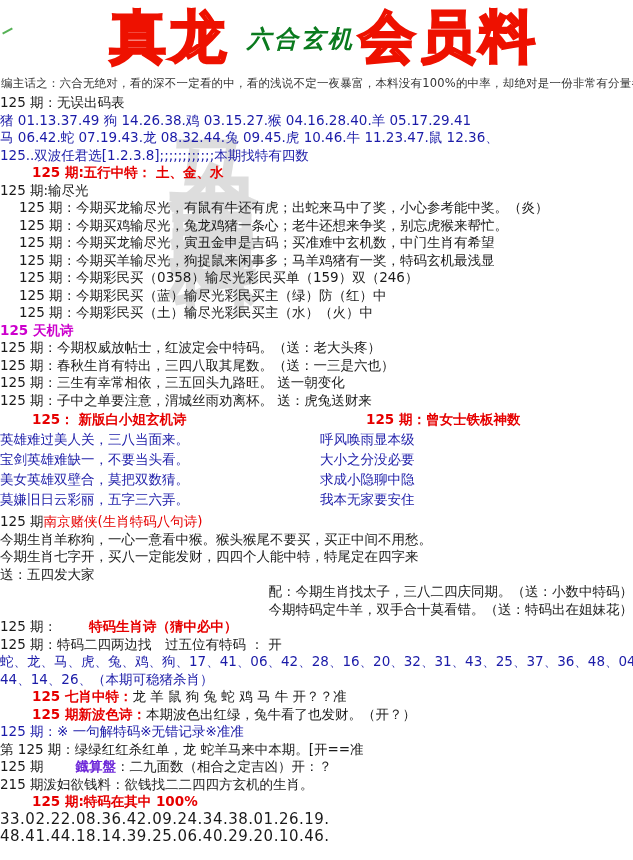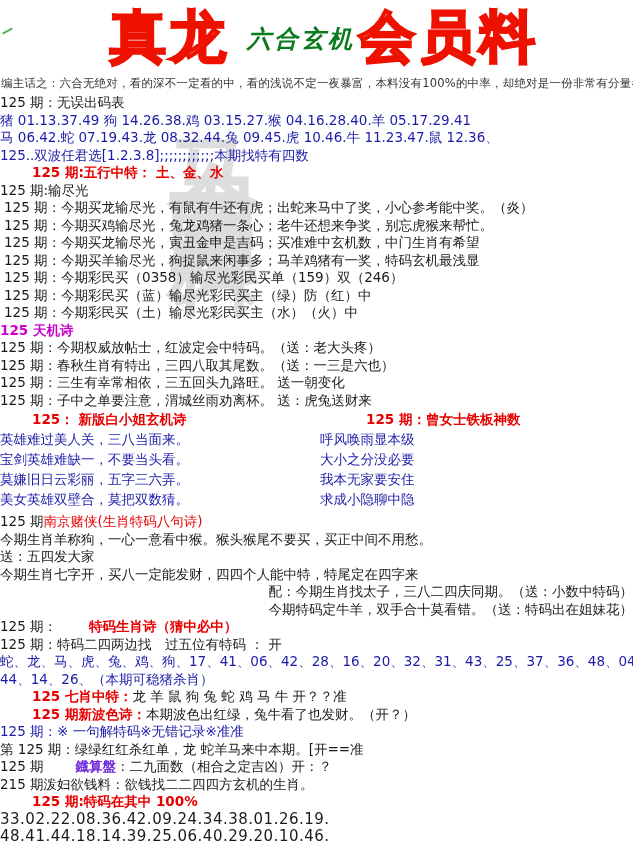--- a/index.html
+++ b/index.html
@@ -63,21 +63,21 @@
     letter-spacing:.2px;
     white-space:nowrap;
     margin:2px 0 3px 1px;
   }
   .ln{white-space:nowrap;}
   .blue{color:#1b1ba8;}
   .red{color:#e60000;}
   .magenta{color:#cc00cc;font-weight:700;}
   .purple{color:#6d28d9;}
   .b{font-weight:700;margin-left:32px;}
-  .ind1{padding-left:4px;}
+  .ind1{padding-left:19px;}
   .ind2{padding-left:76px;text-align:right;}
   .ind3{}
   .bignum{font-size:15px;letter-spacing:.5px;}
   
   .twocol .row{white-space:nowrap;line-height:20px;}
   .tc-left{display:inline-block;width:302px;}
   .tc-right-pad{padding-left:18px;}
   .gap4{height:4px;}
   .artifact{
     position:absolute;left:2px;top:30px;width:11px;height:0;
@@ -125,35 +125,35 @@
       <div class="row">
         <span class="tc-left red b">125：  新版白小姐玄机诗</span><span class="red b">125 期：曾女士铁板神数</span>
       </div>
       <div class="row">
         <span class="tc-left blue">英雄难过美人关，三八当面来。</span><span class="blue tc-right-pad">呼风唤雨显本级</span>
       </div>
       <div class="row">
         <span class="tc-left blue">宝剑英雄难缺一，不要当头看。</span><span class="blue tc-right-pad">大小之分没必要</span>
       </div>
       <div class="row">
-        <span class="tc-left blue">莫嫌旧日云彩丽，五字三六弄。</span><span class="blue tc-right-pad">我本无家要安住</span>
+        <span class="tc-left blue">美女英雄双壁合，莫把双数猜。</span><span class="blue tc-right-pad">求成小隐聊中隐</span>
       </div>
       <div class="row">
-        <span class="tc-left blue">美女英雄双壁合，莫把双数猜。</span><span class="blue tc-right-pad">求成小隐聊中隐</span>
+        <span class="tc-left blue">莫嫌旧日云彩丽，五字三六弄。</span><span class="blue tc-right-pad">我本无家要安住</span>
       </div>
     </div>
 
     <div class="gap4"></div>
 
     <div class="ln">
       <span>125 期</span><span class="red">南京赌侠(生肖特码八句诗)</span>
     </div>
     <div class="ln">今期生肖羊称狗，一心一意看中猴。猴头猴尾不要买，买正中间不用愁。</div>
+    <div class="ln">今期生肖七字开，买八一定能发财，四四个人能中特，特尾定在四字来</div>
     <div class="ln">送：五四发大家</div>
-    <div class="ln">今期生肖七字开，买八一定能发财，四四个人能中特，特尾定在四字来</div>
     <div class="ln ind2">配：今期生肖找太子，三八二四庆同期。（送：小数中特码）</div>
     <div class="ln ind2">今期特码定牛羊，双手合十莫看错。（送：特码出在姐妹花）</div>
     <div class="ln">
       <span>125 期：</span><span class="red b">特码生肖诗（猜中必中）</span>
     </div>
     <div class="ln">125 期：特码二四两边找　过五位有特码 ： 开</div>
     <div class="ln blue">蛇、龙、马、虎、兔、鸡、狗、17、41、06、42、28、16、20、32、31、43、25、37、36、48、04、</div>
     <div class="ln blue">44、14、26、（本期可稳猪杀肖）</div>
     <div class="ln">
       <span class="red b">125 七肖中特：</span><span>龙 羊 鼠 狗 兔 蛇 鸡 马 牛 开？？准</span>

